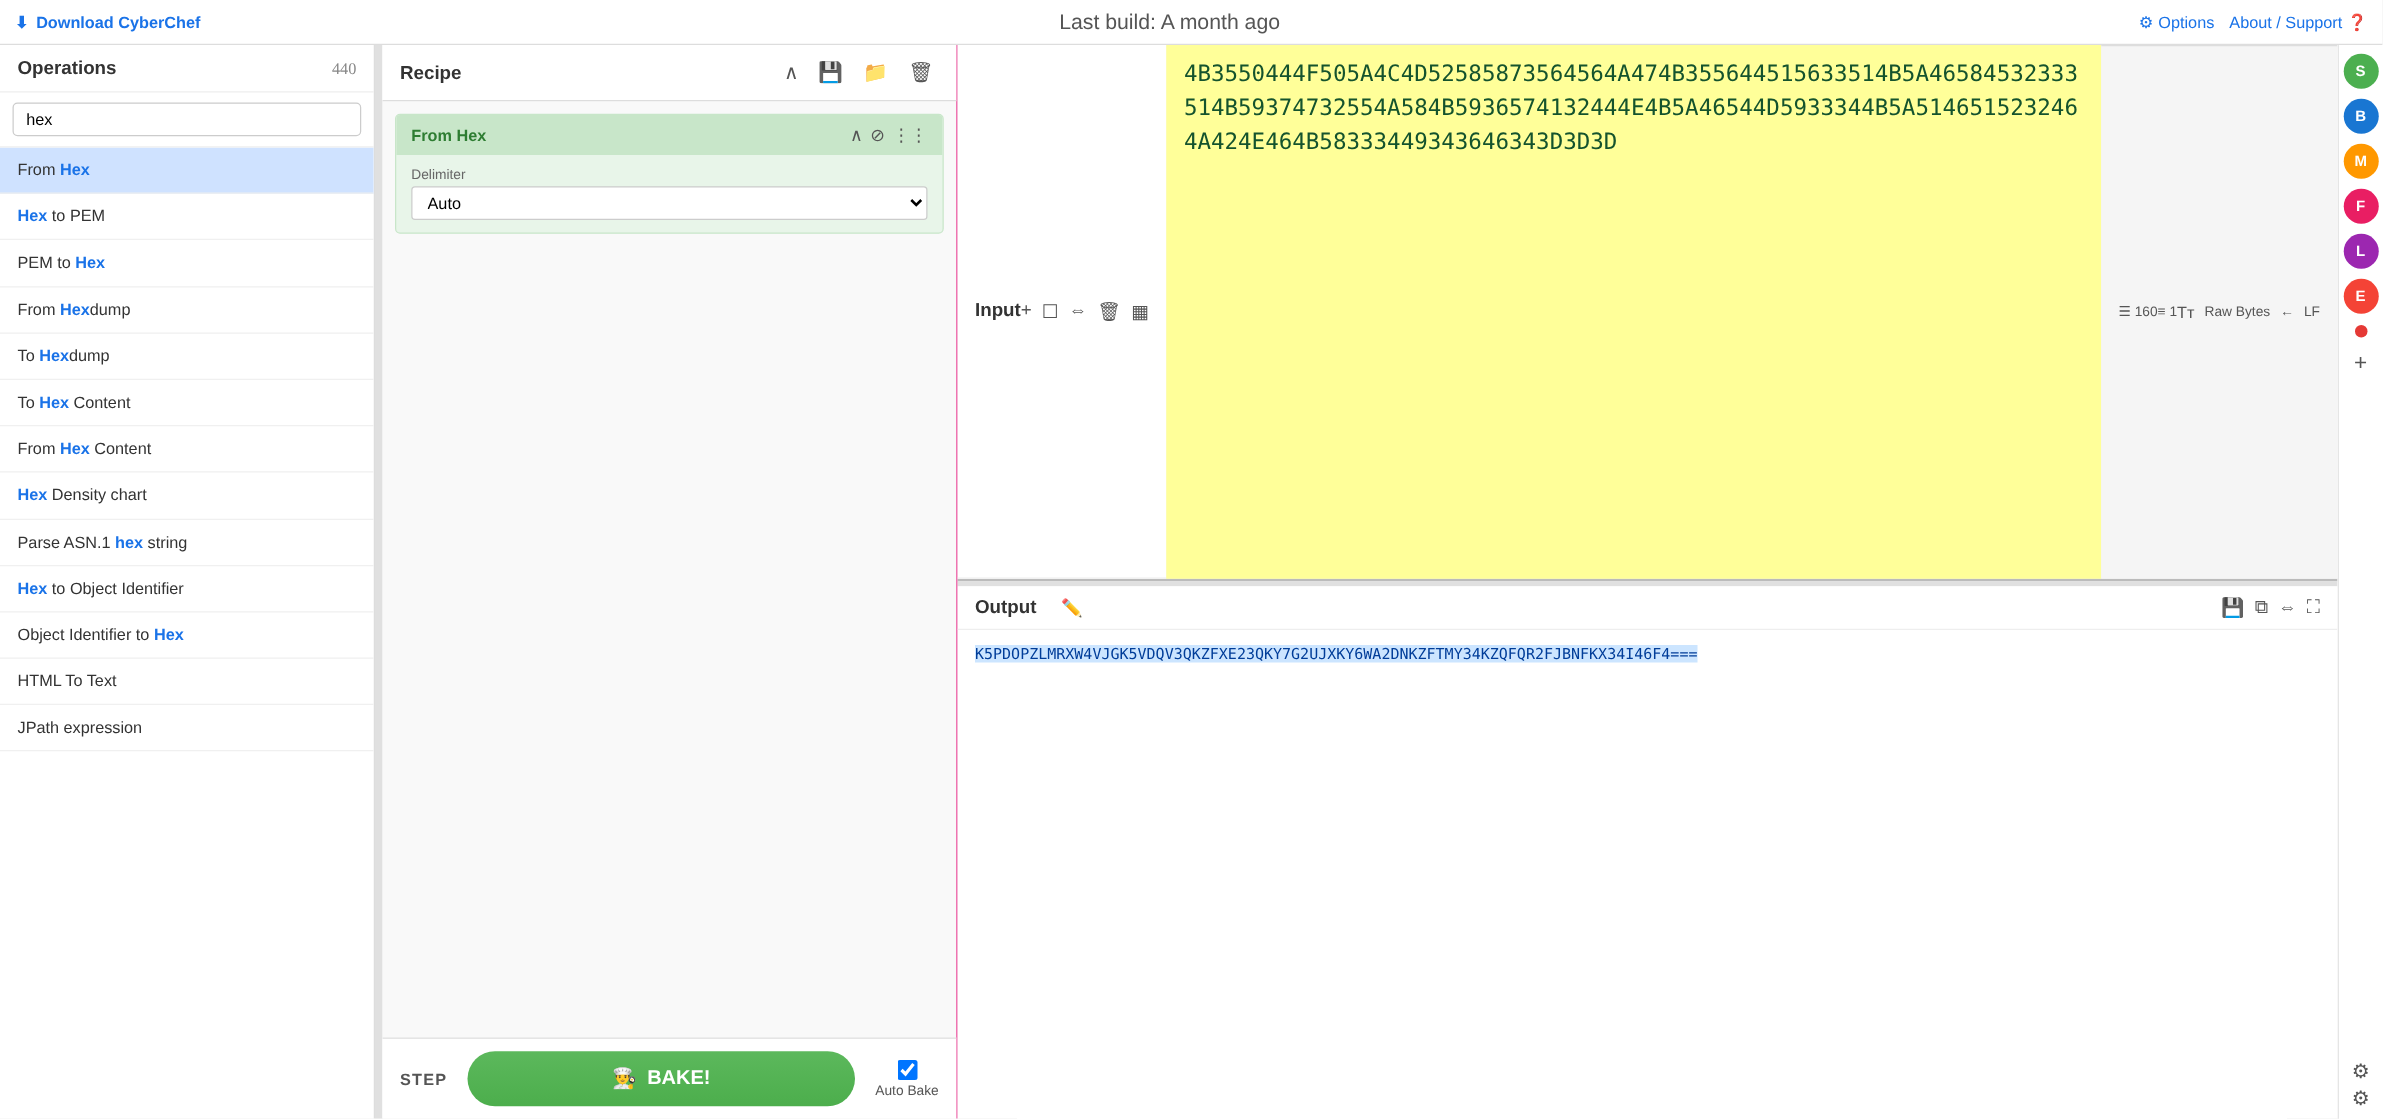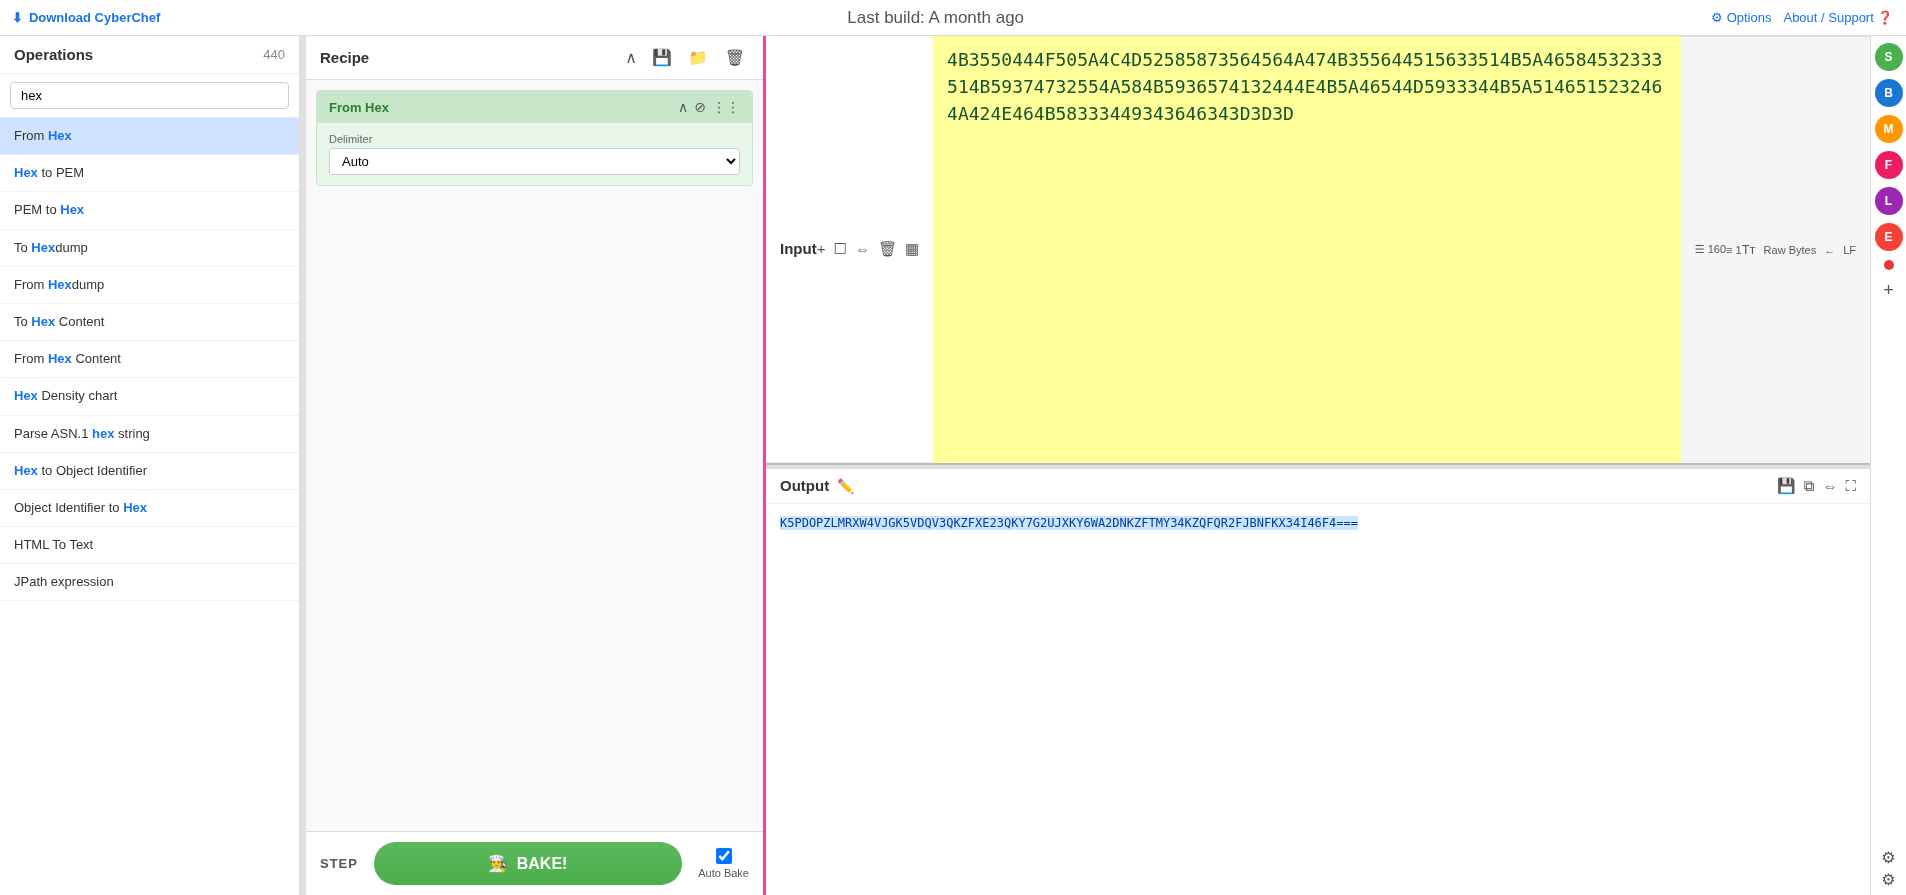--- a/index.html
+++ b/index.html
@@ -96,21 +96,21 @@
       flex-shrink: 0;
     }
     .sidebar-header {
       display: flex;
       align-items: center;
       justify-content: space-between;
       padding: 10px 14px;
       border-bottom: 1px solid #eee;
     }
     .sidebar-header-title { font-weight: 700; font-size: 15px; color: #333; }
-    .sidebar-header-count { color: #888; font-size: 13px; }
+    .sidebar-header-count { color: #888; font-size: 13px; font-family: Liberation Serif, serif; }
     .search-box {
       padding: 8px 10px;
       border-bottom: 1px solid #eee;
     }
     .search-input {
       width: 100%;
       padding: 5px 10px;
       border: 1px solid #ccc;
       border-radius: 4px;
       font-size: 13px;
@@ -136,21 +136,21 @@
       width: 6px;
       background: #e0e0e0;
       cursor: col-resize;
       flex-shrink: 0;
     }
 
     
     .recipe-panel {
       width: 460px;
       background: #f9f9f9;
-      border-right: 3px solid #ec4899;
+      border-right: 1px solid #ec4899;
       display: flex;
       flex-direction: column;
       flex-shrink: 0;
     }
     .recipe-header {
       display: flex;
       align-items: center;
       justify-content: space-between;
       padding: 10px 14px;
       border-bottom: 1px solid #ddd;
@@ -348,24 +348,24 @@
       <div class="ops-item selected">
         From <span class="highlight">Hex</span>
       </div>
       <div class="ops-item">
         <span class="highlight">Hex</span> to PEM
       </div>
       <div class="ops-item">
         PEM to <span class="highlight">Hex</span>
       </div>
       <div class="ops-item">
+        From <span class="highlight">Hex</span>dump
+      </div>
+      <div class="ops-item">
         To <span class="highlight">Hex</span>dump
-      </div>
-      <div class="ops-item">
-        From <span class="highlight">Hex</span>dump
       </div>
       <div class="ops-item">
         To <span class="highlight">Hex</span> Content
       </div>
       <div class="ops-item">
         From <span class="highlight">Hex</span> Content
       </div>
       <div class="ops-item">
         <span class="highlight">Hex</span> Density chart
       </div>
@@ -457,21 +457,21 @@
           <span>←</span>
           <span style="cursor:pointer; color:#555;">LF</span>
         </div>
       </div>
     </div>
 
     <div class="divider-line"></div>
 
     <div class="output-panel">
       <div class="panel-header">
-        <div style="display:flex; align-items:flex-end; gap:8px;">
+        <div style="display:flex; align-items:flex-end; gap:20px;">
           <span class="panel-title">Output</span>
           <span class="magic-wand">✏️</span>
         </div>
         <div class="panel-icons">
           <button class="panel-icon-btn">💾</button>
           <button class="panel-icon-btn">⧉</button>
           <button class="panel-icon-btn">⇔</button>
           <button class="panel-icon-btn">⛶</button>
         </div>
       </div>

